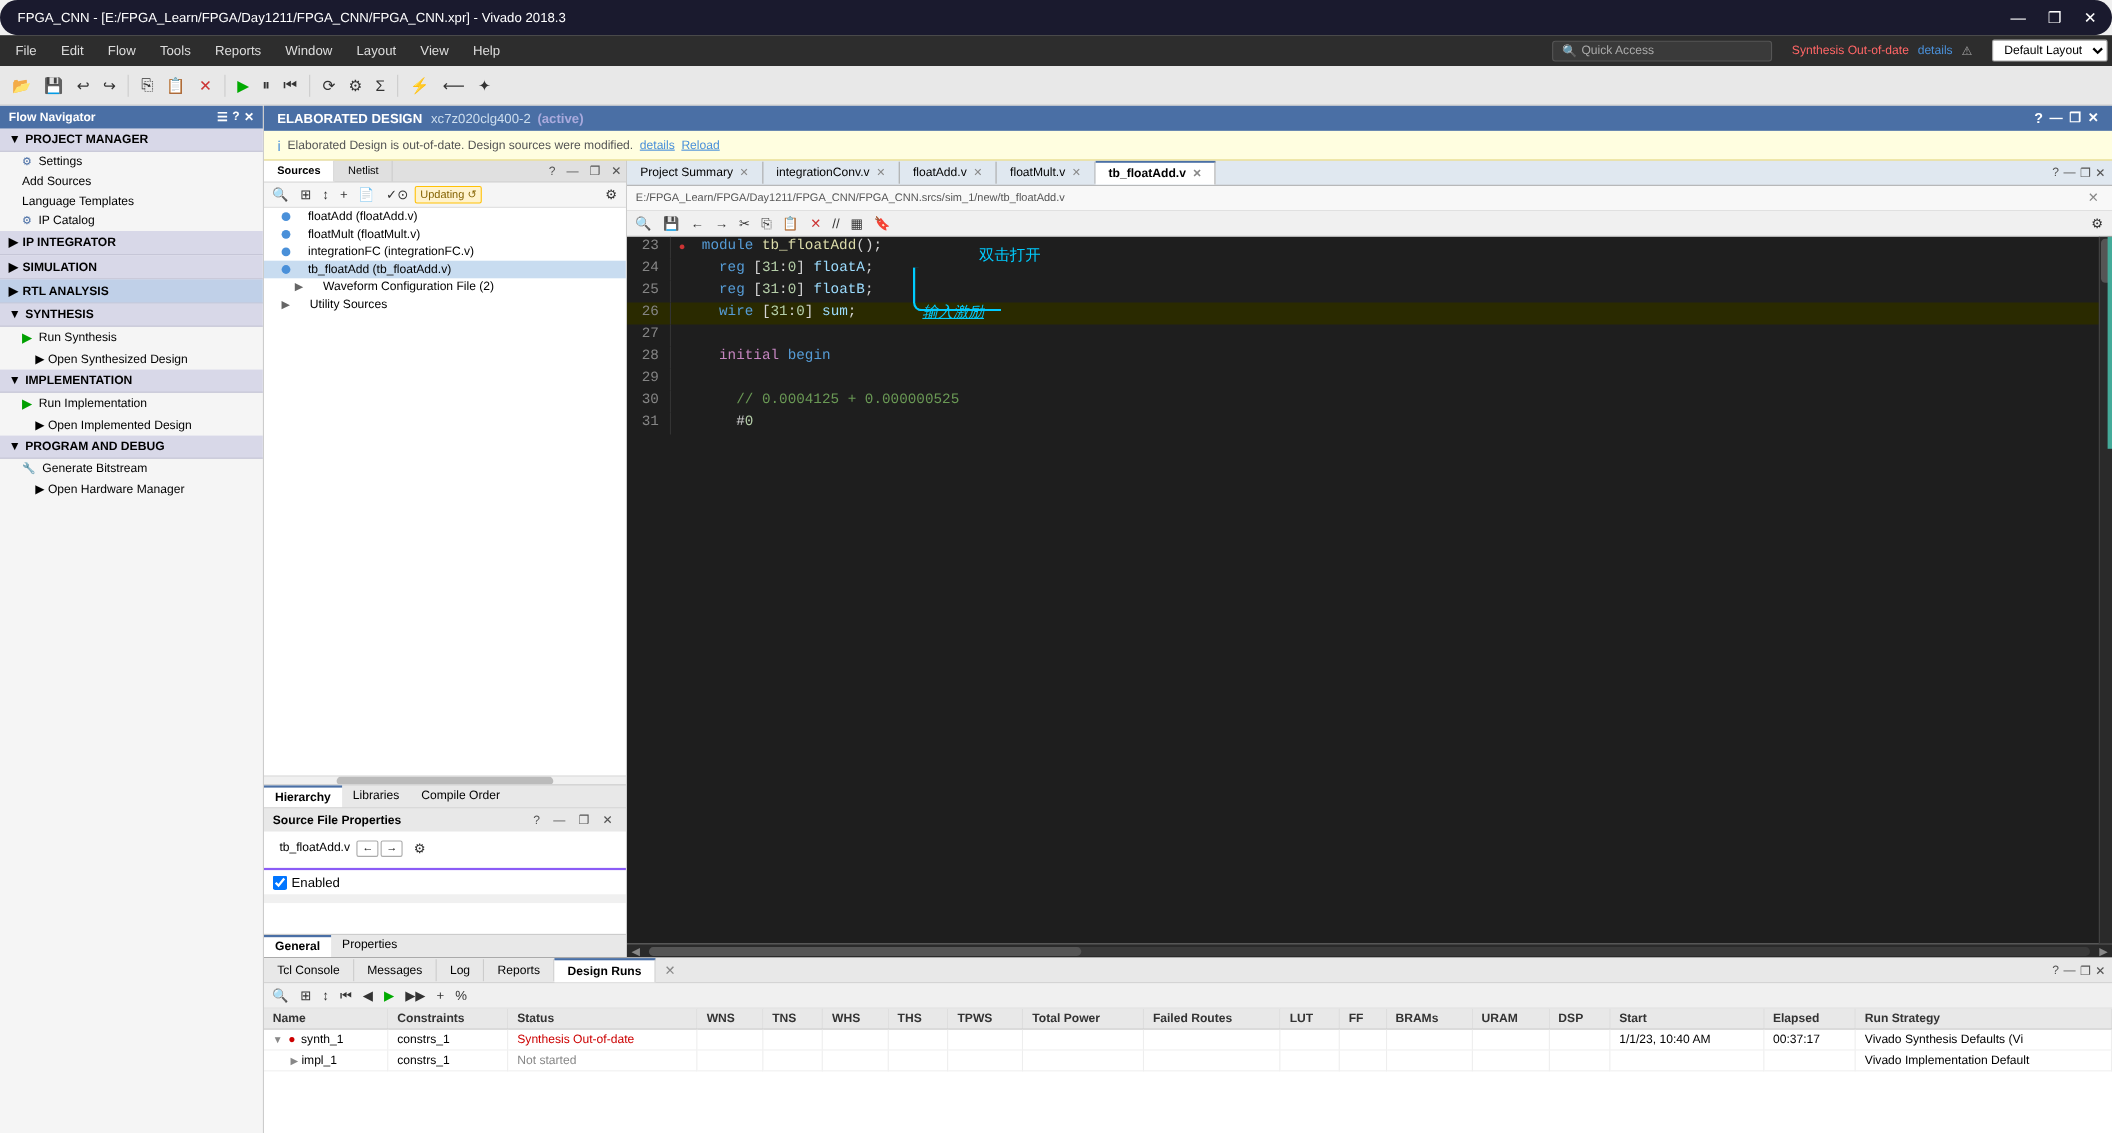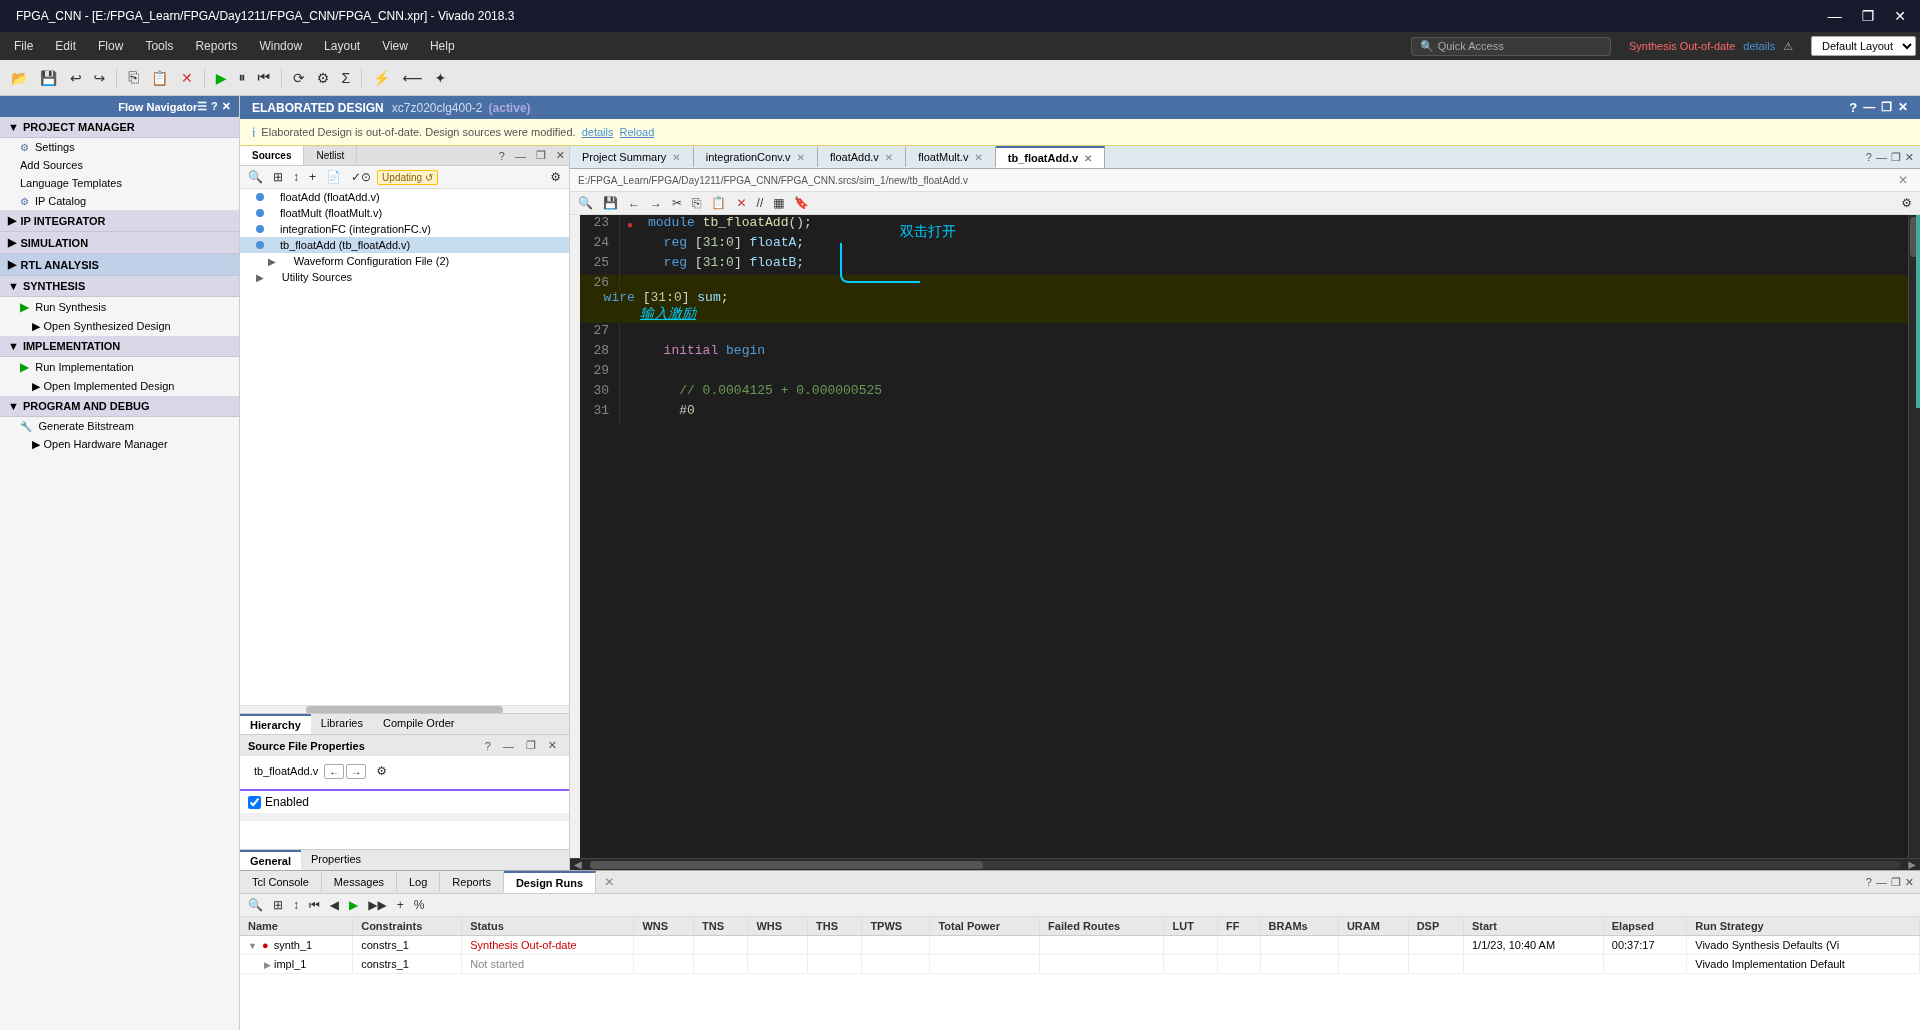--- a/index.html
+++ b/index.html
@@ -1,40 +1,40 @@
 <!DOCTYPE html>
 <html><head>
   <meta charset="utf-8">
   <style>
     * { box-sizing: border-box; margin: 0; padding: 0; }
     body { font-family: 'Segoe UI', Arial, sans-serif; font-size: 12px; background: #f0f0f0; overflow: hidden; width: 1920px; height: 1030px; }
 
     
-    #title-bar { background: #1a1a2e; color: #fff; height: 32px; display: flex; align-items: center; justify-content: space-between; padding: 0 8px; font-size: 12px; }
+    #title-bar { background: #1a1a2e; color: #fff; height: 32px; display: flex; align-items: center; justify-content: space-between; padding: 0 8px; font-size: 12px; border-radius: 16px; }
     #title-bar .win-controls { display: flex; gap: 8px; }
     #title-bar .win-btn { background: none; border: none; color: #fff; cursor: pointer; font-size: 14px; padding: 2px 6px; }
 
     
     #menu-bar { background: #2d2d2d; color: #ddd; height: 28px; display: flex; align-items: center; padding: 0 4px; gap: 2px; }
     .menu-item { padding: 4px 10px; cursor: pointer; font-size: 12px; border-radius: 2px; }
     .menu-separator { flex: 1; }
     .quick-access { background: #3a3a3a; border: 1px solid #555; border-radius: 3px; padding: 2px 8px; color: #aaa; font-size: 11px; width: 200px; display: flex; align-items: center; gap: 4px; }
 
     
     #toolbar { background: #e8e8e8; border-bottom: 1px solid #ccc; height: 36px; display: flex; align-items: center; padding: 0 6px; gap: 2px; }
     .tb-btn { background: none; border: none; cursor: pointer; padding: 3px 5px; border-radius: 2px; font-size: 14px; color: #333; }
     .tb-separator { width: 1px; height: 20px; background: #ccc; margin: 0 4px; }
     .layout-select { background: #fff; border: 1px solid #aaa; padding: 2px 6px; font-size: 11px; border-radius: 2px; }
 
     
     #main { display: flex; height: calc(1030px - 96px); }
 
     
     #sidebar { width: 240px; background: #f5f5f5; border-right: 1px solid #ccc; display: flex; flex-direction: column; overflow-y: auto; }
-    #sidebar-header { background: #4a6fa5; color: #fff; padding: 4px 8px; font-size: 11px; font-weight: bold; display: flex; align-items: center; justify-content: flex-end; }
+    #sidebar-header { background: #4a6fa5; color: #fff; padding: 4px 8px; font-size: 11px; font-weight: bold; display: flex; align-items: center; justify-content: space-between; }
     .sidebar-section { }
     .sidebar-section-header { background: #d8d8e8; padding: 4px 8px; font-size: 11px; font-weight: bold; cursor: pointer; display: flex; align-items: center; gap: 4px; border-bottom: 1px solid #c5c5d5; }
     .sidebar-item { padding: 3px 8px 3px 20px; font-size: 11px; cursor: pointer; display: flex; align-items: center; gap: 6px; }
     .sidebar-item .icon { color: #4a6fa5; font-size: 10px; }
     .sidebar-item .run-icon { color: #00a000; font-size: 12px; }
     .sidebar-subitem { padding: 3px 8px 3px 32px; font-size: 11px; cursor: pointer; }
 
     
     #content { flex: 1; display: flex; flex-direction: column; overflow: hidden; }
 
@@ -77,35 +77,35 @@
     #editor-area { flex: 1; display: flex; flex-direction: column; }
     #editor-tabs { background: #e0e8f0; display: flex; align-items: center; border-bottom: 1px solid #aaa; overflow-x: auto; }
     .editor-tab { padding: 4px 12px; font-size: 11px; cursor: pointer; border-right: 1px solid #aaa; display: flex; align-items: center; gap: 6px; white-space: nowrap; }
     .editor-tab.active { background: #ffffff; font-weight: bold; border-top: 2px solid #4a6fa5; }
     .editor-tab .tab-close { font-size: 10px; color: #888; cursor: pointer; }
 
     #editor-path-bar { background: #f8f8f8; border-bottom: 1px solid #ddd; padding: 2px 8px; font-size: 10px; color: #555; display: flex; align-items: center; justify-content: space-between; }
     #editor-toolbar { background: #f0f0f0; border-bottom: 1px solid #ddd; padding: 2px 4px; display: flex; align-items: center; gap: 2px; }
     .ed-btn { background: none; border: none; cursor: pointer; padding: 2px 4px; font-size: 12px; color: #333; border-radius: 2px; }
 
-    #code-editor { flex: 1; background: #1e1e1e; color: #d4d4d4; font-family: 'Courier New', monospace; font-size: 13px; overflow: auto; position: relative; margin-left: 10px; }
+    #code-editor { flex: 1; background: #1e1e1e; color: #d4d4d4; font-family: 'Courier New', monospace; font-size: 13px; overflow: auto; position: relative; }
     .code-line { display: flex; min-height: 20px; }
     .line-num { color: #858585; width: 40px; text-align: right; padding-right: 10px; padding-left: 4px; user-select: none; flex-shrink: 0; border-right: 1px solid #333; }
     .line-gutter { width: 20px; flex-shrink: 0; display: flex; align-items: center; justify-content: center; }
     .line-gutter .breakpoint { color: #cc3333; font-size: 10px; }
     .code-content { padding-left: 8px; white-space: pre; }
     .kw { color: #569cd6; }
     .kw2 { color: #c586c0; }
     .str { color: #ce9178; }
     .num { color: #b5cea8; }
     .comment { color: #6a9955; }
     .func { color: #dcdcaa; }
     .var { color: #9cdcfe; }
     .op { color: #d4d4d4; }
-    .highlight-line { background: #2a2a00; flex-direction: column; }
+    .highlight-line { background: #2a2a00; }
 
     
     #bottom-panel { height: 160px; border-top: 1px solid #aaa; display: flex; flex-direction: column; background: #fff; }
     #bottom-tabs { background: #e8e8e8; display: flex; align-items: center; border-bottom: 1px solid #ccc; }
     .bottom-tab { padding: 4px 12px; font-size: 11px; cursor: pointer; border-right: 1px solid #ccc; }
     .bottom-tab.active { background: #fff; font-weight: bold; border-top: 2px solid #4a6fa5; }
     #bottom-toolbar { background: #f0f0f0; border-bottom: 1px solid #ddd; padding: 2px 4px; display: flex; align-items: center; gap: 2px; }
     #bottom-table { flex: 1; overflow-y: auto; }
     #bottom-table table { width: 100%; border-collapse: collapse; font-size: 11px; }
     #bottom-table th { background: #e8e8e8; padding: 3px 8px; text-align: left; border-right: 1px solid #ddd; border-bottom: 1px solid #ccc; font-weight: bold; color: #333; white-space: nowrap; }

